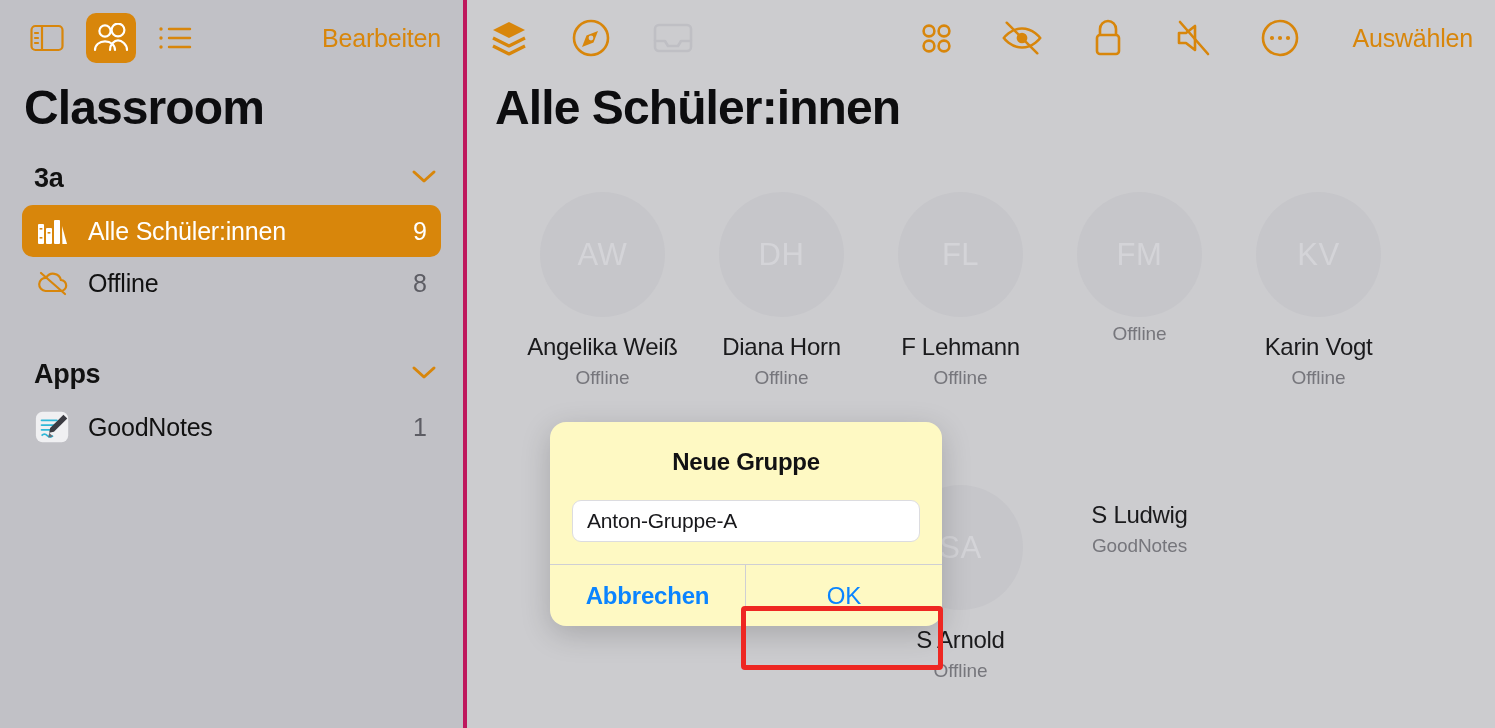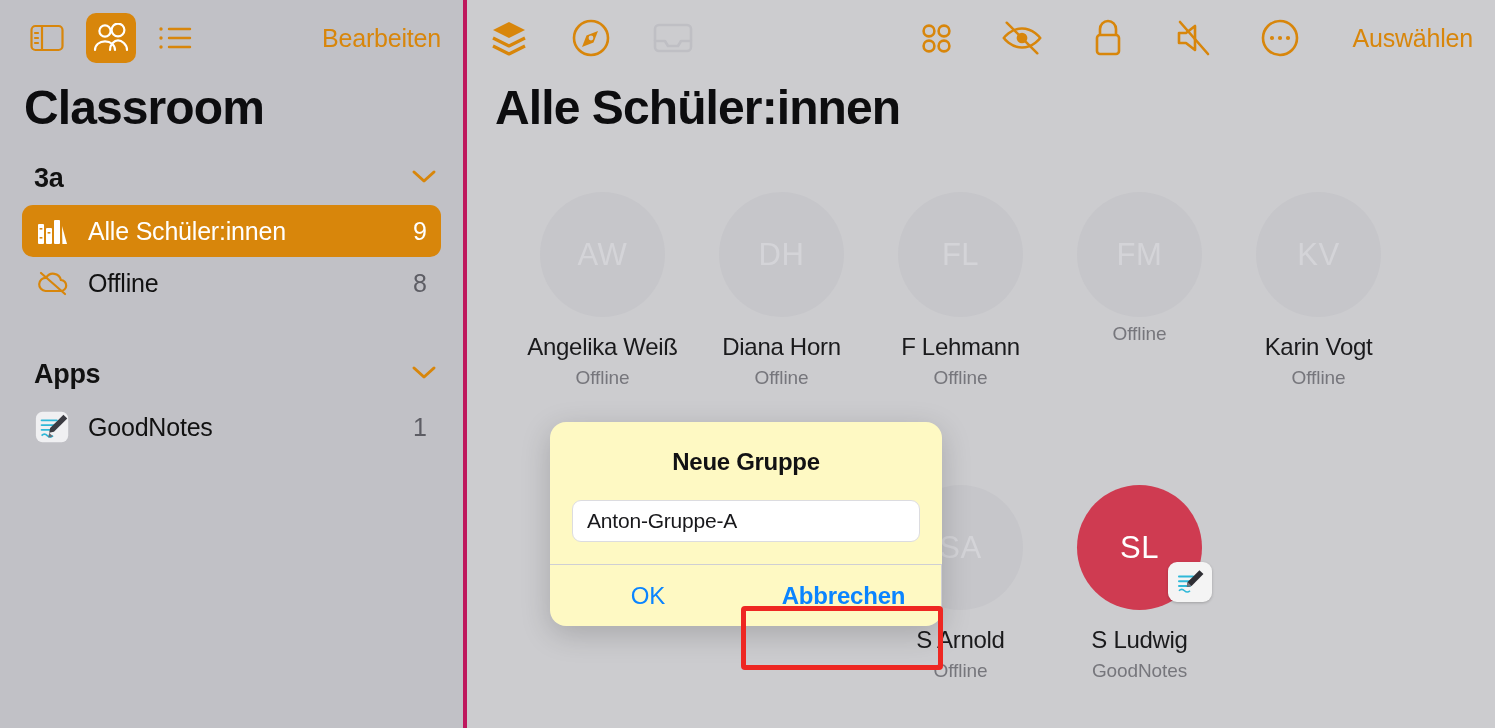--- a/index.html
+++ b/index.html
@@ -366,47 +366,32 @@
 
       <div class="student" style="margin-left:404px;">
         <div class="avatar-wrap">
           <div class="avatar offline">SA</div>
         </div>
         <div class="s-name">S Arnold</div>
         <div class="s-status">Offline</div>
       </div>
 
       <div class="student">
-        <div class="avatar-wrap">
-          <div class="avatar online" style="background:#cf3b51;">SL</div>
-          <div class="badge">
-            <svg width="34" height="30" viewBox="0 0 40 38">
-              <g stroke="#2fb8d8" stroke-width="2.4" stroke-linecap="round">
-                <line x1="6" y1="12" x2="24" y2="12"></line>
-                <line x1="6" y1="18" x2="22" y2="18"></line>
-                <line x1="6" y1="24" x2="20" y2="24"></line>
-              </g>
-              <path d="M6 30q3.5-3.5 7 0t7 0" fill="none" stroke="#2fb8d8" stroke-width="2"></path>
-              <path d="M32 4l5 5-15 15-6 1 1-6z" fill="#2e2e34"></path>
-              <path d="M17 19l-1 6 6-1z" fill="#74747c"></path>
-            </svg>
-          </div>
-        </div>
         <div class="s-name">S Ludwig</div>
         <div class="s-status">GoodNotes</div>
       </div>
 
     </div>
   </div>
 
   <div class="dialog-layer">
     <div class="dialog">
       <div class="dlg-title">Neue Gruppe</div>
       <div class="dlg-input" placeholder="Name">Anton-Gruppe-A</div>
       <div class="dlg-actions">
+        <div class="dlg-btn cancel">Abbrechen</div>
         <div class="dlg-btn ok">OK</div>
-        <div class="dlg-btn cancel">Abbrechen</div>
       </div>
     </div>
     <div class="highlight-box"></div>
   </div>
 
 </div>
 
 </body></html>

